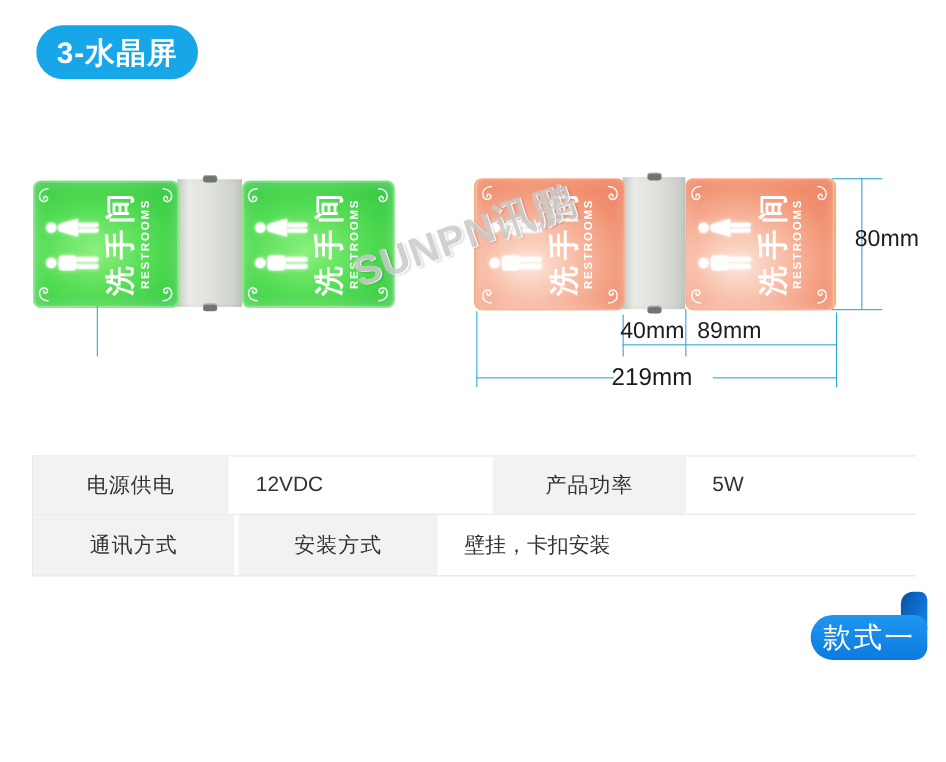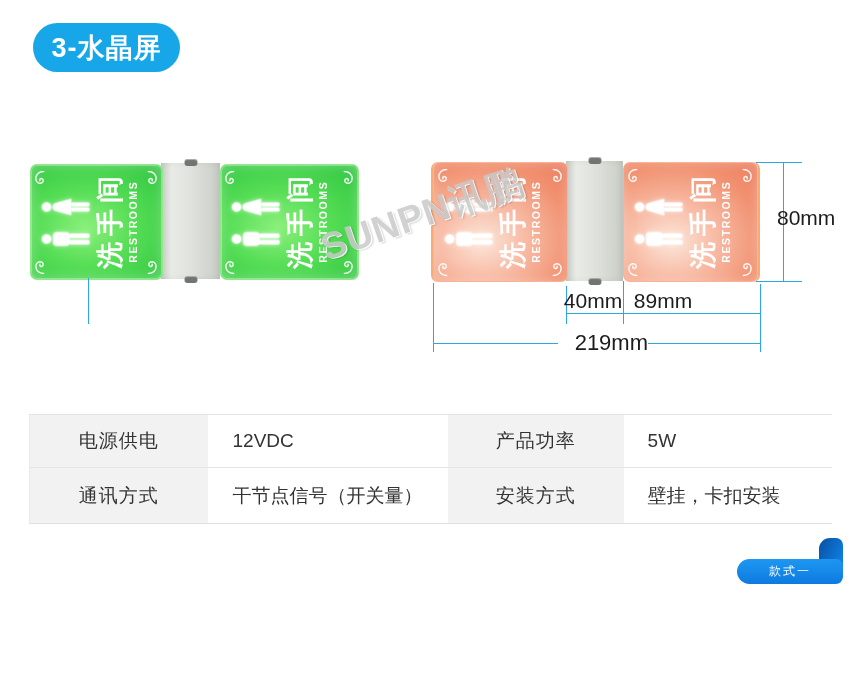--- a/index.html
+++ b/index.html
@@ -74,21 +74,21 @@
   #dimB-line{left:566px;top:313px;width:195px;height:1px;}
   #dimB-tick1{left:566px;top:286px;width:1px;height:38px;}
   #dimB-tick2{left:623px;top:281px;width:1px;height:43px;}
   #dimB-tick3{left:760px;top:286px;width:1px;height:38px;}
   #dim40-label{left:560px;top:289px;width:66px;text-align:center;}
   #dim89-label{left:620px;top:289px;width:86px;text-align:center;}
   #dimT-seg1{left:433px;top:343px;width:125px;height:1px;}
   #dimT-seg2{left:648px;top:343px;width:112px;height:1px;}
   #dimT-tick1{left:433px;top:283px;width:1px;height:69px;}
   #dimT-tick2{left:760px;top:284px;width:1px;height:68px;}
-  #dim219-label{left:556px;top:330px;width:92px;text-align:right;font-size:22px;}
+  #dim219-label{left:556px;top:330px;width:92px;text-align:left;font-size:22px;}
   
   .spec-table{
     position:absolute;left:29px;top:414px;width:802px;z-index:1;
     border-top:1px solid #e4e4e4;border-bottom:1px solid #e0e0e0;border-left:1px solid #e9e9e9;
   }
   .trow{display:flex;}
   .trow + .trow{border-top:1px solid #e4e4e4;}
   #trow1{height:52px;} #trow2{height:55px;} #trow3{height:58px;}
   .cell{display:flex;align-items:center;font-size:19px;color:#333;}
   .lab{width:183px;background:#f2f2f2;justify-content:center;letter-spacing:1px;}
@@ -97,25 +97,25 @@
   .val2{width:190px;padding-left:22px;}
   .gap{width:2px;background:#fff;}
   .filler{flex:1;background:#fff;}
   
   .ribbon-flap{
     position:absolute;left:819px;top:538px;width:24px;height:34px;z-index:4;
     border-radius:11px 7px 0 0;
     background:linear-gradient(115deg,#084f9d 0%,#0b66c2 40%,#1287e9 100%);
   }
   .ribbon-pill{
-    position:absolute;left:737px;top:559px;width:106px;height:25px;z-index:5;
+    position:absolute;left:737px;top:559px;width:106px;height:41px;z-index:5;
     border-radius:21px 12px 12px 21px;
     background:linear-gradient(180deg,#1e97f1 0%,#0d7ae0 100%);
     display:flex;align-items:center;justify-content:center;
-    color:#fff;font-size:12px;letter-spacing:2px;
+    color:#fff;font-size:26px;letter-spacing:2px;
   }
 </style>
 </head>
 <body>
 
 <div id="canvas">
 
   <div class="title-badge">
     <span>3-水晶屏</span>
   </div>
@@ -290,21 +290,20 @@
       <div class="gap"></div>
       <div class="cell val">12VDC</div>
       <div class="gap"></div>
       <div class="cell lab lab2">产品功率</div>
       <div class="gap"></div>
       <div class="cell val val2">5W</div>
     </div>
     <div class="trow" id="trow2">
       <div class="cell lab">通讯方式</div>
       <div class="gap"></div>
-      <div class="cell val">干节点信号（开关量）</div>
       <div class="gap"></div>
       <div class="cell lab lab2">安装方式</div>
       <div class="gap"></div>
       <div class="cell val val2">壁挂，卡扣安装</div>
     </div>
   </div>
 
   <div class="ribbon-flap"></div>
   <div class="ribbon-pill">
     <span>款式一</span>

